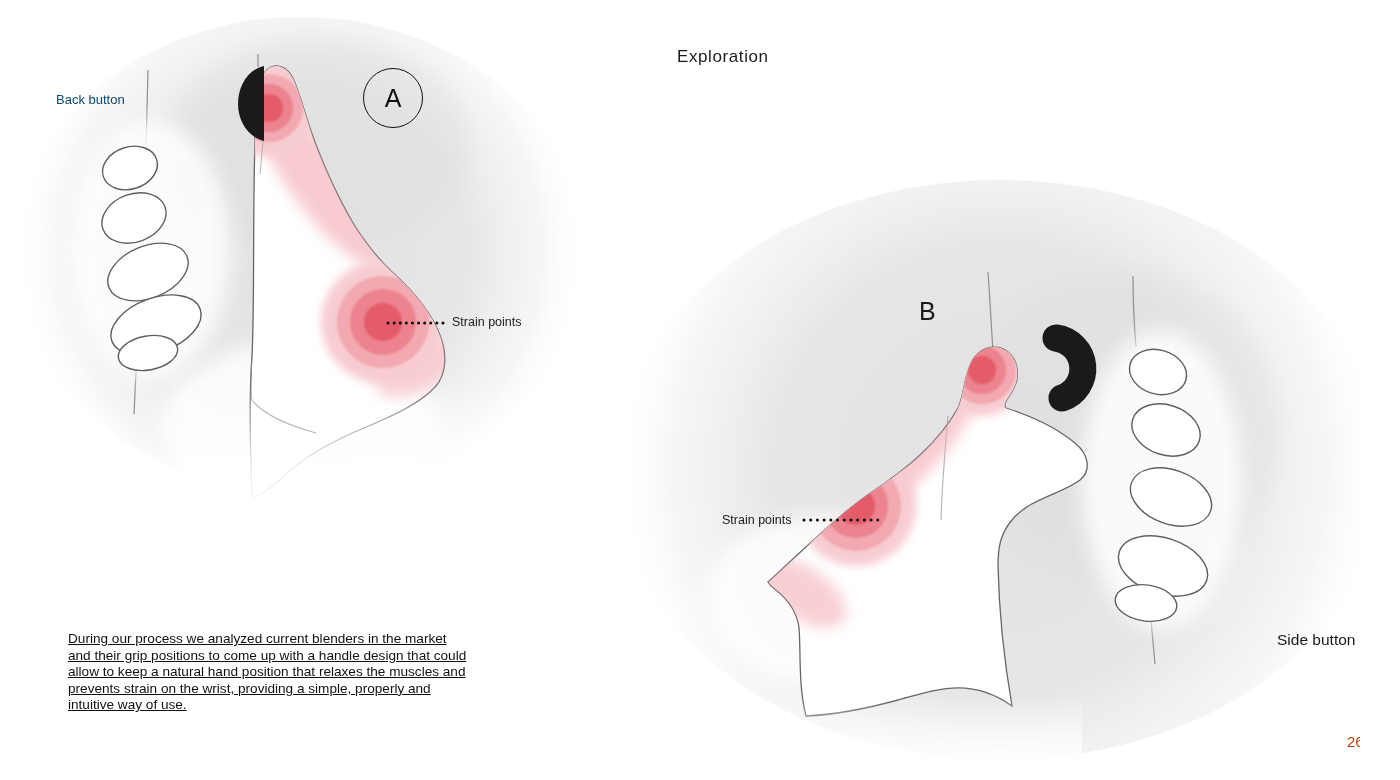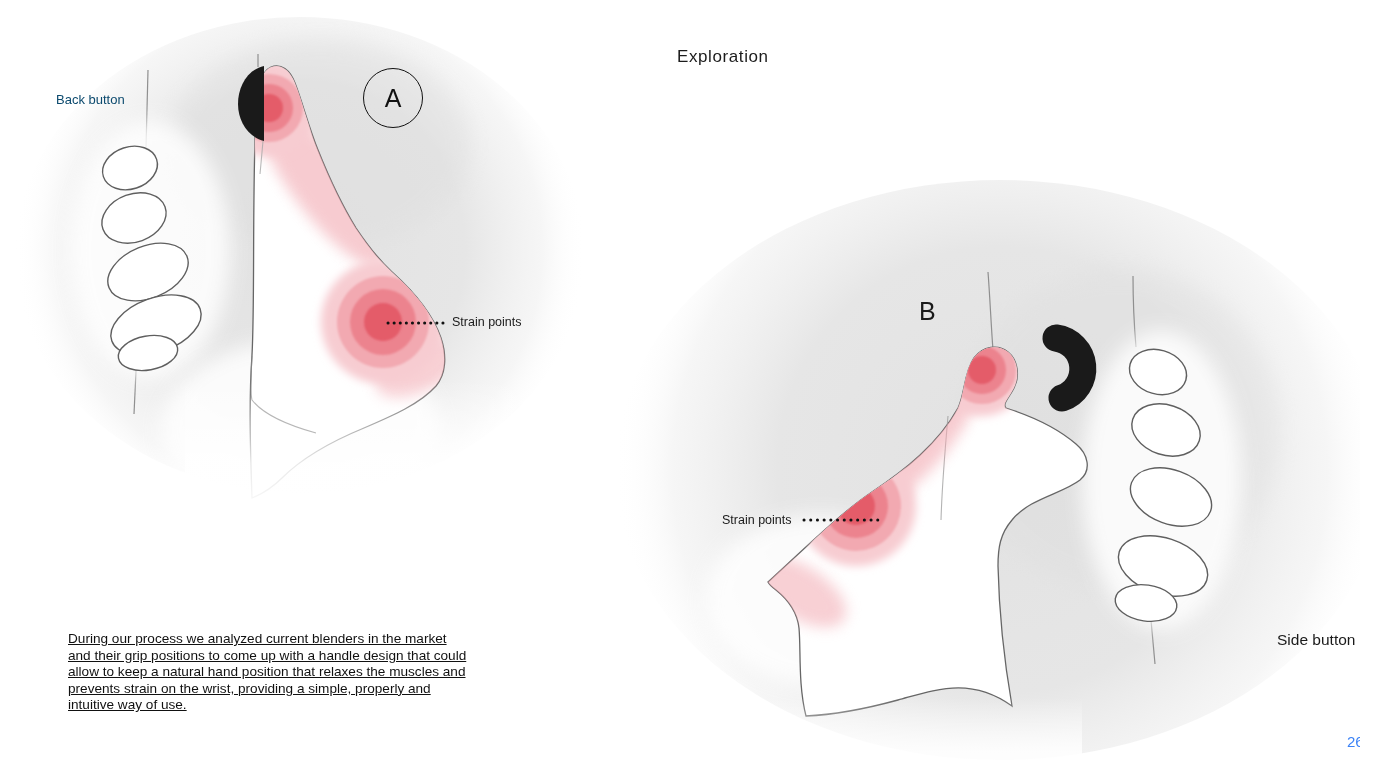--- a/index.html
+++ b/index.html
@@ -9,21 +9,21 @@
   .txt{position:absolute;white-space:nowrap;}
   .heading{left:677px;top:47px;font-size:17px;letter-spacing:.6px;color:#1c1c1c;}
   .back-label{left:56px;top:92px;font-size:13px;color:#0c4a6e;}
   .side-label{left:1229px;top:631px;font-size:15.5px;color:#1a1a1a;margin-left:48px;}
   .marker-a{left:363px;top:68px;width:60px;height:60px;border:1.6px solid #111;
             border-radius:50%;display:flex;align-items:center;justify-content:center;
             font-size:25px;font-weight:500;color:#111;box-sizing:border-box;background:transparent;}
   .marker-b{left:919px;top:297px;font-size:25px;font-weight:400;color:#1a1a1a;}
   .strain-a{left:452px;top:315px;font-size:12.5px;color:#1a1a1a;}
   .strain-b{left:722px;top:513px;font-size:12.5px;color:#1a1a1a;}
-  .pagenum{left:1347px;top:733px;font-size:15px;color:#3b82f6;}
+  .pagenum{left:1347px;top:733px;font-size:15px;color:#c2410c;}
   .desc{position:absolute;left:68px;top:631px;width:470px;font-size:13.6px;
         line-height:16.6px;color:#111;white-space:pre-line;text-decoration:underline;}
 </style>
 </head>
 <body>
 
 <div class="page">
 
   <svg class="art" width="1400" height="780" viewBox="0 0 1400 780">
     <defs>

